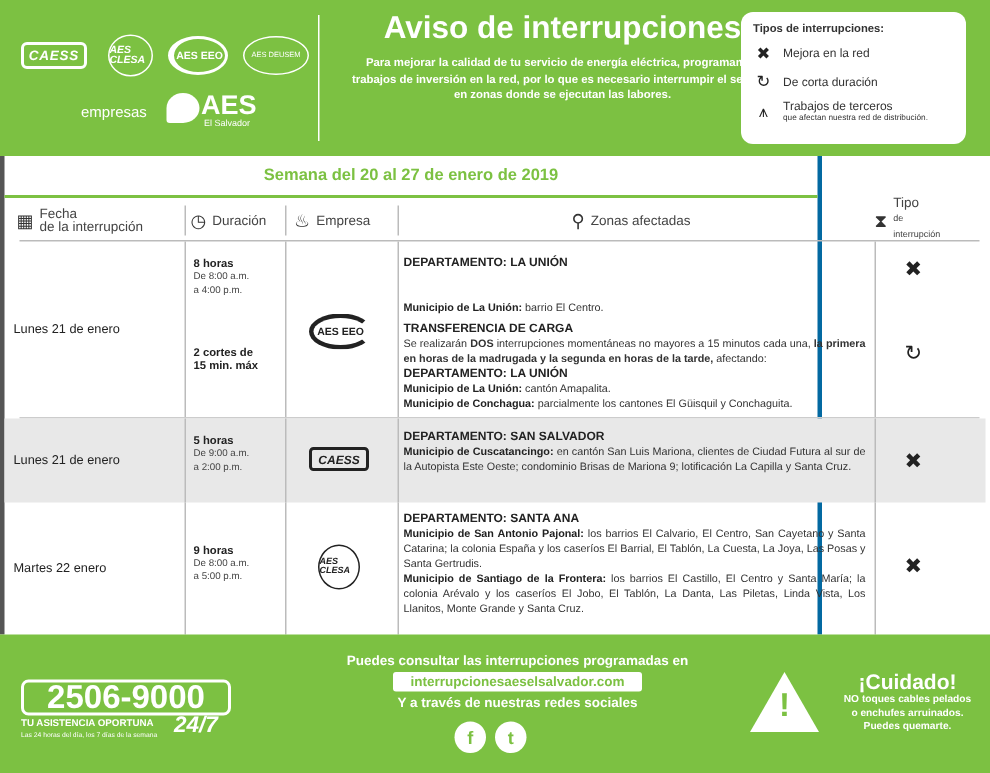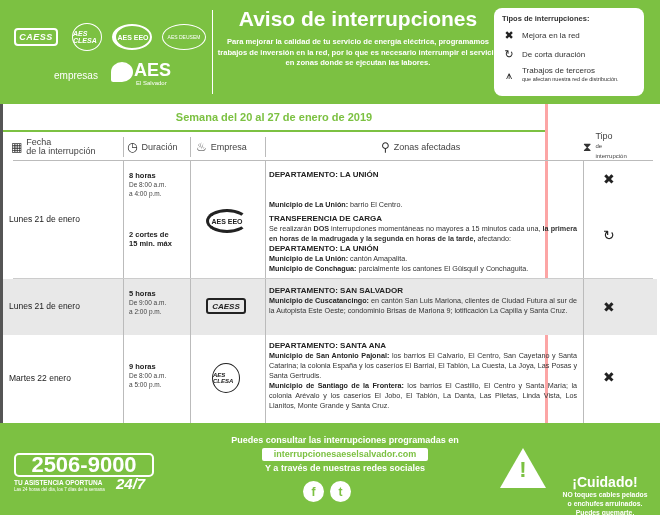--- a/index.html
+++ b/index.html
@@ -12,33 +12,33 @@
   .logo { position: absolute; color: #fff; font-weight: bold; font-size: 8px; display: flex; align-items: center; justify-content: center; }
   .logo-caess { left: 6px; top: 12px; width: 44px; height: 18px; border: 2px solid #fff; border-radius: 4px; font-style: italic; font-size: 9px; letter-spacing: 0.5px; }
   .logo-clesa { left: 64px; top: 7px; width: 30px; height: 28px; border: 1.5px solid #fff; border-radius: 50%; font-style: italic; font-size: 7px; }
   .logo-eeo { left: 104px; top: 8px; width: 40px; height: 26px; border: 2px solid #fff; border-radius: 50%; border-left-width: 4px; font-size: 7px; }
   .logo-deusem { left: 154px; top: 8px; width: 44px; height: 26px; border: 1.5px solid #fff; border-radius: 50%; font-size: 5px; font-weight: normal; }
   .empresas-label { position: absolute; left: 46px; top: 54px; font-size: 10px; color: #fff; }
   .aes-mark { position: absolute; left: 103px; top: 46px; width: 22px; height: 20px; border-radius: 50% 50% 50% 10%; background: #fff; }
   .aes-text { position: absolute; left: 126px; top: 45px; font-size: 18px; font-weight: bold; color: #fff; line-height: 18px; }
   .aes-sub { position: absolute; left: 128px; top: 64px; font-size: 6px; color: #fff; }
   .header-divider { position: absolute; left: 212px; top: 10px; width: 1px; height: 84px; background: #fff; }
-  .title-block { position: absolute; left: 213px; top: 6px; width: 290px; text-align: center; }
+  .title-block { position: absolute; left: 230px; top: 6px; width: 290px; text-align: center; }
   .title-main { font-size: 21px; font-weight: bold; line-height: 26px; color: #fff; }
   .title-sub { font-size: 15px; font-weight: bold; line-height: 18px; color: #fff; }
   .title-desc { font-size: 7.6px; font-weight: bold; line-height: 10.5px; margin-top: 5px; color: #fff; }
   .legend { position: absolute; left: 494px; top: 8px; width: 150px; height: 88px; background: #fff; border-radius: 8px; color: #333; padding: 6px 8px; }
   .legend-title { font-size: 7.5px; font-weight: bold; margin-bottom: 6px; }
   .legend-item { display: flex; align-items: center; font-size: 8px; margin-bottom: 6px; }
   .legend-item .ico { width: 14px; font-size: 11px; text-align: center; margin-right: 6px; color: #222; }
   .legend-item small { display: block; font-size: 5.5px; }
   .legend-item .lines { line-height: 8px; }
 
   
-  .frame { position: absolute; left: 0; top: 104px; width: 548px; height: 319px; border-left: 3px solid #555; border-right: 3px solid #fca5a5; background: #fff; }
+  .frame { position: absolute; left: 0; top: 104px; width: 548px; height: 319px; border-left: 3px solid #555; border-right: 3px solid #0369a1; background: #fff; }
   .week { position: absolute; left: 0; top: 7px; width: 100%; text-align: center; color: #7cc142; font-weight: bold; font-size: 11px; }
   .week-line { position: absolute; left: 0; top: 26px; width: 100%; height: 2px; background: #7cc142; }
 
   .thead { position: absolute; left: 0; top: 29px; width: 100%; height: 27px; font-size: 9px; color: #444; }
   .th { position: absolute; top: 0; height: 27px; display: flex; align-items: center; }
   .th .ic { font-size: 12px; margin-right: 4px; color: #333; }
   .th .twoline { line-height: 9px; }
   .th-sep { position: absolute; top: 4px; width: 1px; height: 20px; background: #bbb; }
   .thead-line { position: absolute; left: 10px; top: 27px; width: 640px; height: 1px; background: #bbb; }
 
@@ -63,21 +63,21 @@
   .phone-tag { position: absolute; left: 14px; top: 56px; font-size: 6.5px; font-weight: bold; }
   .phone-tag2 { position: absolute; left: 14px; top: 64px; font-size: 4.5px; }
   .h247 { position: absolute; left: 116px; top: 52px; font-size: 15px; font-weight: bold; font-style: italic; }
   .consult { position: absolute; left: 195px; top: 11px; width: 300px; text-align: center; font-size: 9px; font-weight: bold; line-height: 13px; }
   .url-box { display: inline-block; background: #fff; color: #7cc142; padding: 0 12px; border-radius: 2px; margin: 1px 0; font-size: 9px; }
   .social { position: absolute; left: 303px; top: 58px; display: flex; gap: 6px; }
   .soc { width: 21px; height: 21px; border-radius: 50%; background: #fff; color: #7cc142; font-weight: bold; font-size: 12px; display: flex; align-items: center; justify-content: center; }
   .warn-tri { position: absolute; left: 500px; top: 25px; width: 0; height: 0; border-left: 23px solid transparent; border-right: 23px solid transparent; border-bottom: 40px solid #fff; }
   .warn-ex { position: absolute; left: 517px; top: 35px; width: 12px; text-align: center; color: #7cc142; font-weight: bold; font-size: 22px; line-height: 24px; }
   .caution { position: absolute; left: 555px; top: 23px; width: 100px; text-align: center; }
-  .caution-title { font-size: 14px; font-weight: bold; line-height: 16px; margin-top: 28px; }
+  .caution-title { font-size: 14px; font-weight: bold; line-height: 16px; }
   .caution-text { font-size: 6.8px; font-weight: bold; line-height: 9px; }
 </style>
 </head>
 <body>
 
 <div class="header">
   <div class="logos">
     <div class="logo logo-caess">CAESS</div>
     <div class="logo logo-clesa">AES CLESA</div>
     <div class="logo logo-eeo">AES EEO</div>

